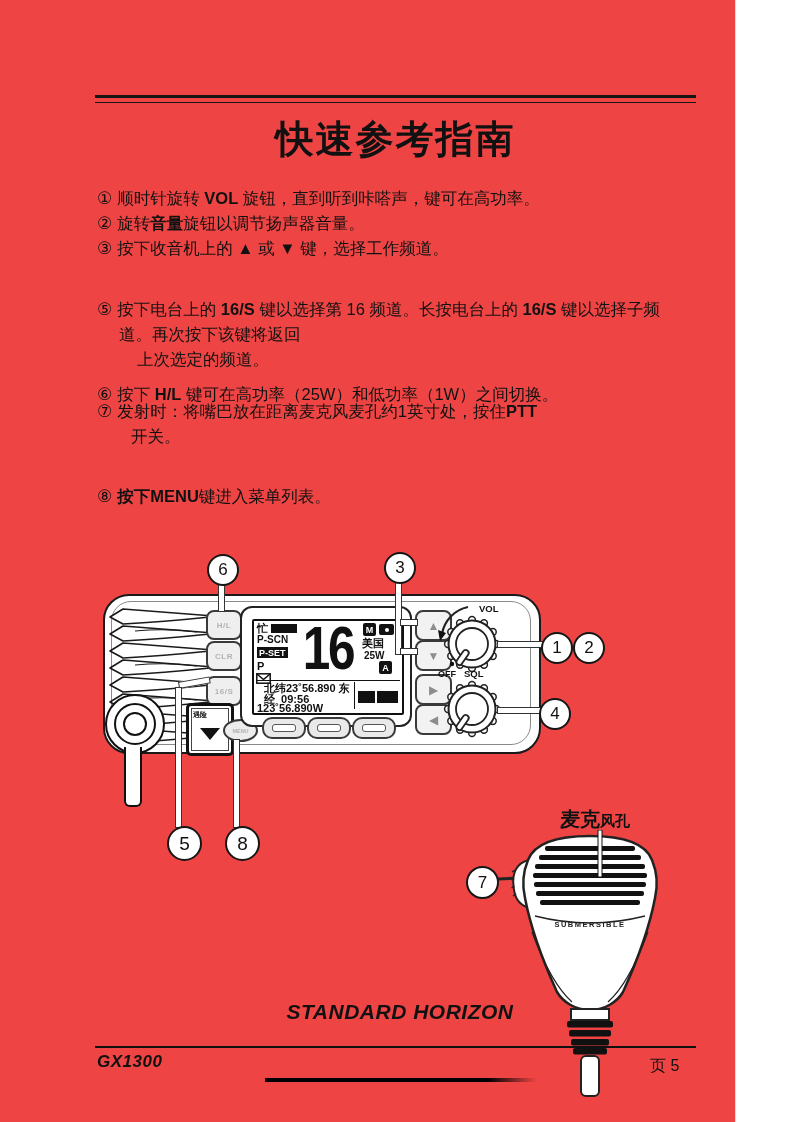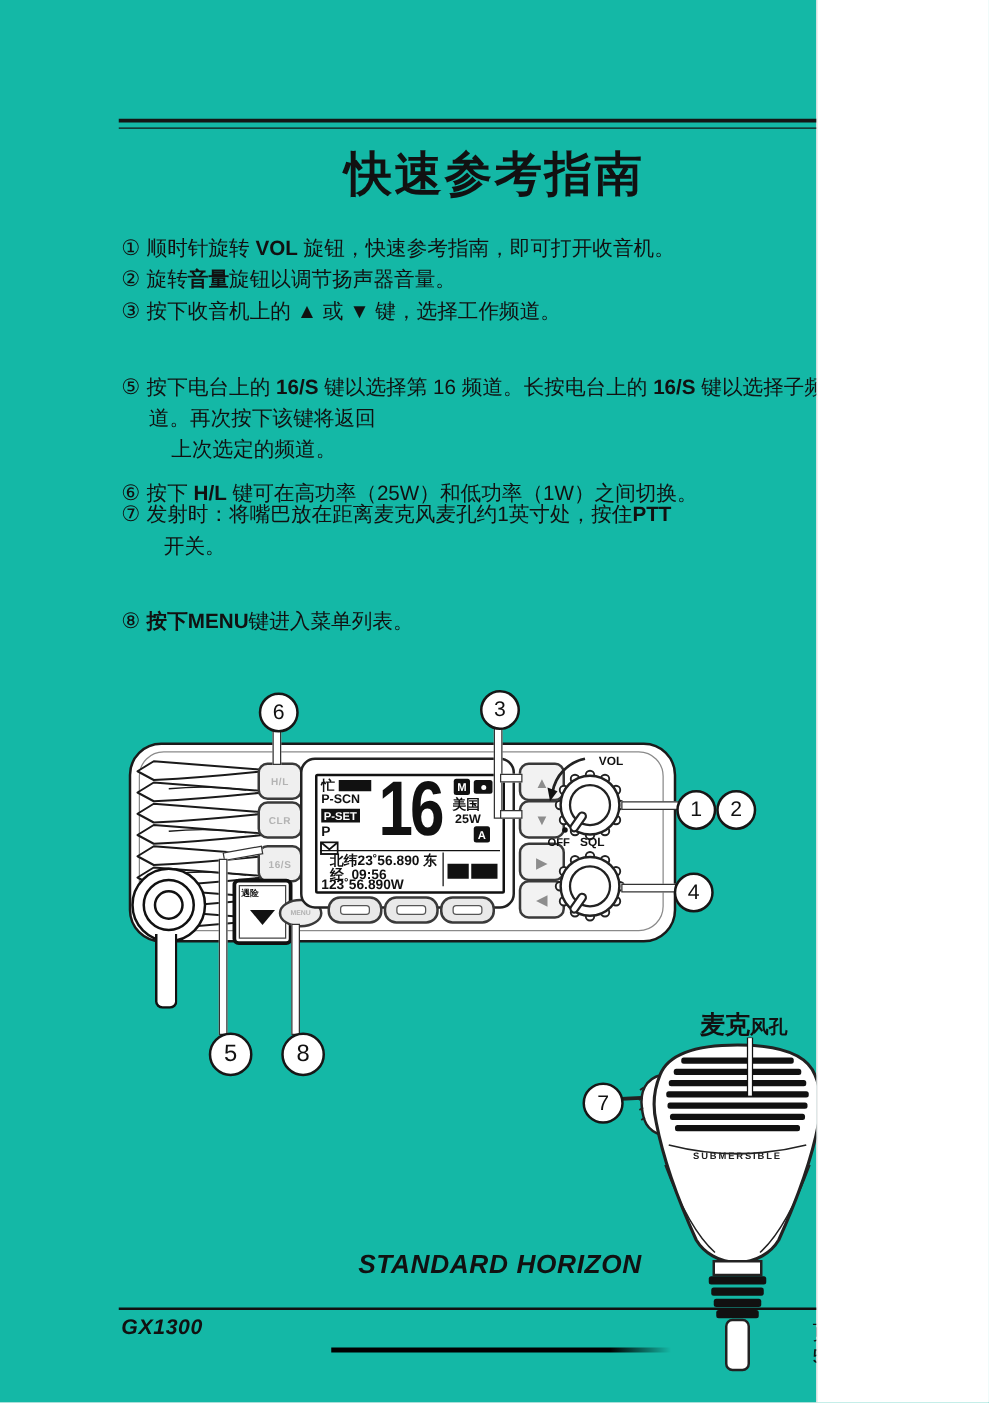--- a/index.html
+++ b/index.html
@@ -1,16 +1,16 @@
 <!DOCTYPE html>
 <html><head>
 <meta charset="utf-8">
 <style>
   html,body{margin:0;padding:0;background:#fff;}
-  #page{position:relative;width:653px;height:1122px;background:#14b8a6;outline:1px solid #ddd;
+  #page{position:relative;width:735px;height:1122px;background:#ef4444;outline:1px solid #ddd;
         font-family:"Liberation Sans","DejaVu Sans",sans-serif;color:#111;overflow:hidden;}
   .abs{position:absolute;}
   
   .toprule{left:95px;top:95px;width:601px;height:4px;border-top:3px solid #151515;border-bottom:1px solid #151515;}
   .title{left:95px;top:114px;width:601px;text-align:center;font-size:38px;font-weight:700;letter-spacing:2px;}
   
   .instr{left:97px;width:640px;font-size:16.5px;line-height:25px;white-space:nowrap;}
   .instr .num{margin-right:5px;font-size:17px;}
   .instr b{font-weight:700;}
   .l2{display:block;padding-left:22px;}
@@ -57,21 +57,21 @@
 </style>
 </head>
 <body>
 
 <div id="page">
 
   <div class="abs toprule"></div>
   <div class="abs title">快速参考指南</div>
 
   <div class="abs instr" style="top:186px">
-    <span class="num">①</span><span>顺时针旋转 </span><b>VOL</b><span> 旋钮，快速参考指南，即可打开收音机。</span>
+    <span class="num">①</span><span>顺时针旋转 </span><b>VOL</b><span> 旋钮，直到听到咔嗒声，键可在高功率。</span>
   </div>
   <div class="abs instr" style="top:236px">
     <span class="num">③</span><span>按下收音机上的 ▲ 或 ▼ 键，选择工作频道。</span>
   </div>
   <div class="abs instr" style="top:211px">
     <span class="num">②</span><span>旋转</span><b>音量</b><span>旋钮以调节扬声器音量。</span>
   </div>
   <div class="abs instr" style="top:297px">
     <span class="num">⑤</span><span>按下电台上的 </span><b>16/S</b><span> 键以选择第 16 频道。长按电台上的 </span><b>16/S</b><span> 键以选择子频</span>
     <span class="l2">道。再次按下该键将返回</span>

